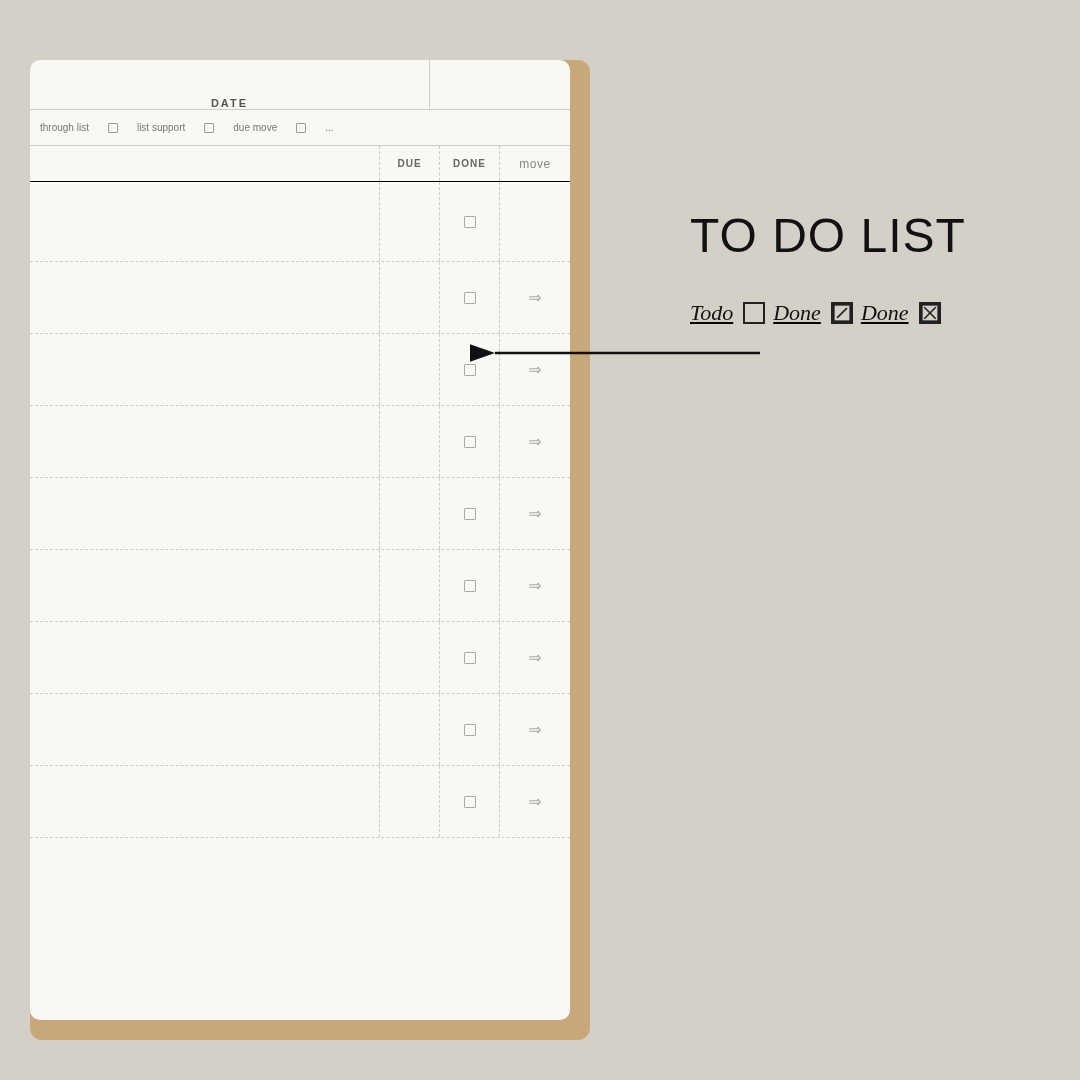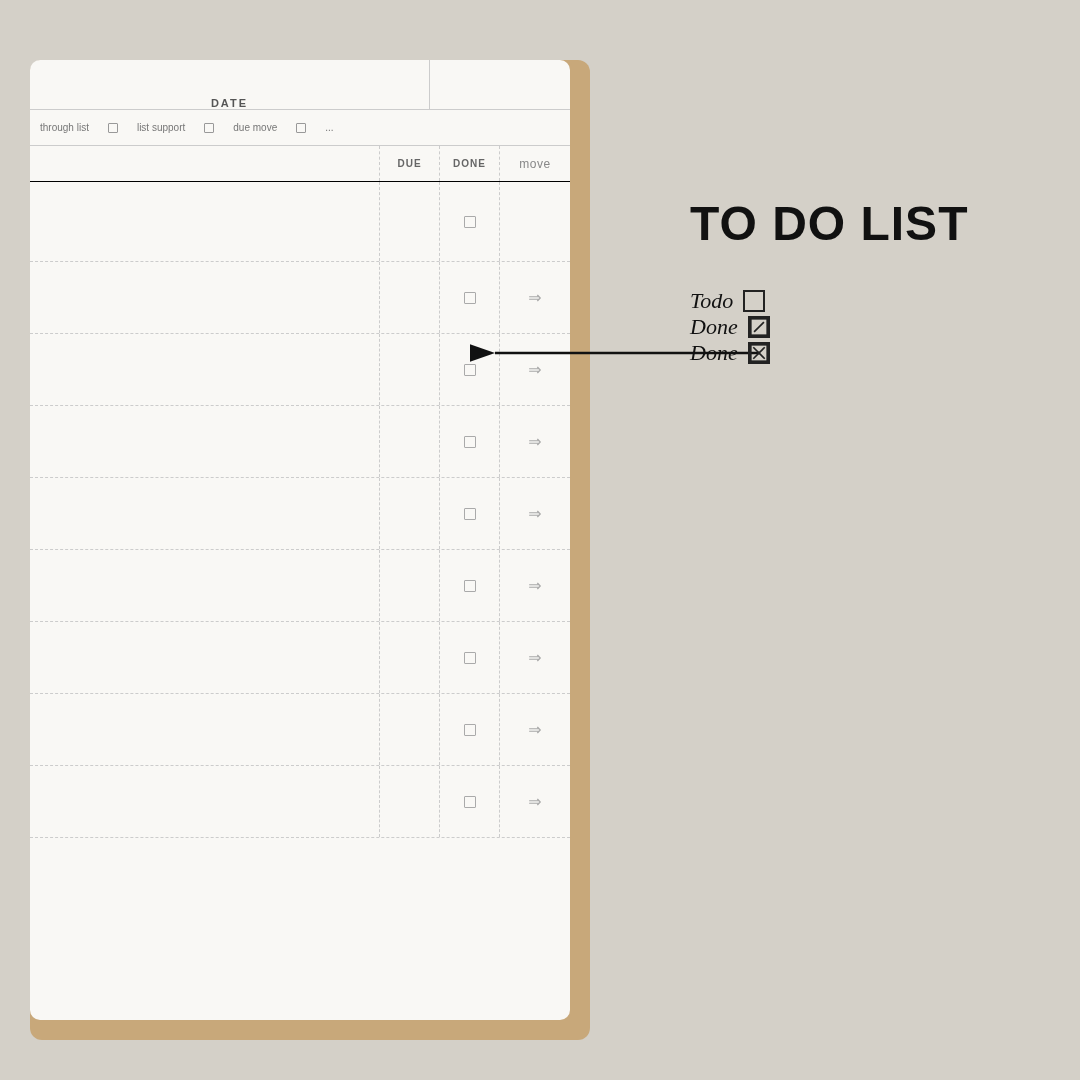--- a/index.html
+++ b/index.html
@@ -212,32 +212,34 @@
       right: 30px;
       width: 380px;
       display: flex;
       flex-direction: column;
       align-items: flex-start;
       padding-left: 20px;
     }
 
     .todo-list-title {
       font-size: 48px;
-      font-weight: 700;
+      font-weight: 400;
       color: #111;
       letter-spacing: 1px;
       line-height: 1;
       margin-bottom: 40px;
       font-family: Arial Black, Arial, sans-serif;
+      margin-top: 12px;
     }
 
     .legend-items {
       display: flex;
-      flex-direction: column;
-      gap: 0;
+      flex-direction: row;
+      gap: 8px;
+      text-decoration: underline;
     }
 
     .legend-item {
       display: flex;
       align-items: center;
       gap: 10px;
       font-size: 22px;
       font-style: italic;
       color: #111;
       font-family: Georgia, serif;

